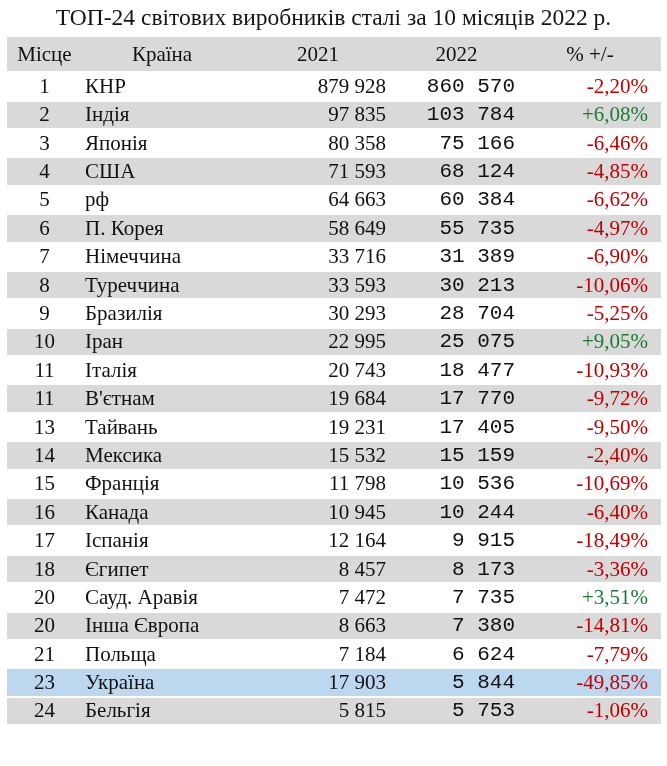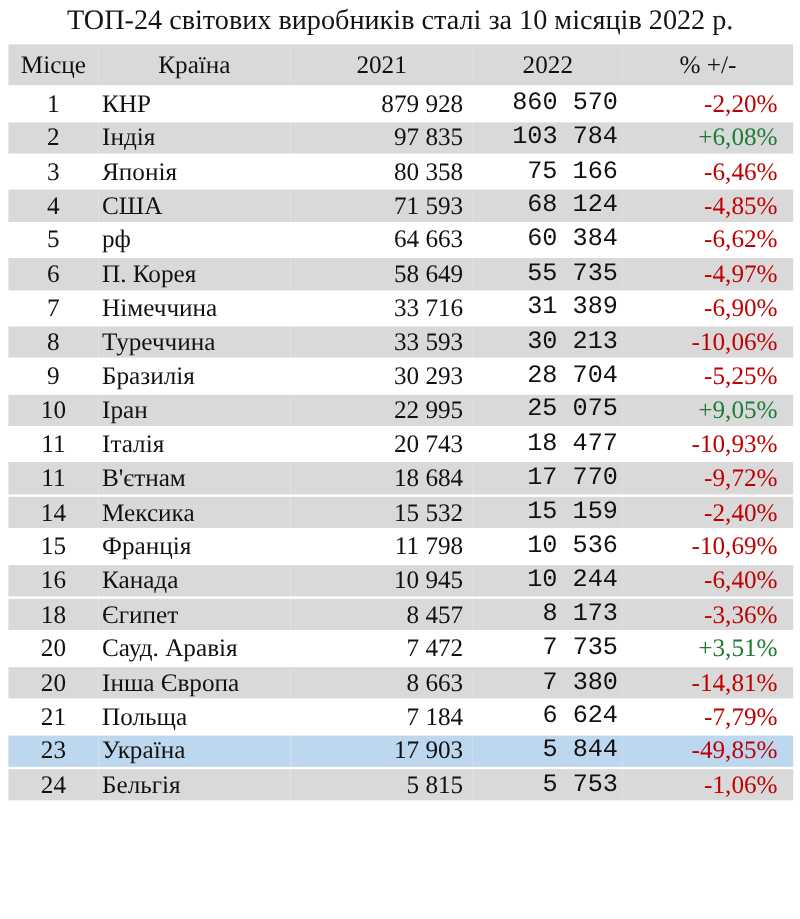--- a/index.html
+++ b/index.html
@@ -166,23 +166,30 @@
         <tr>
           <td class="cell-place">11</td>
           <td class="cell-country">Італія</td>
           <td class="cell-2021">20 743</td>
           <td class="cell-2022">18 477</td>
           <td class="cell-pct neg">-10,93%</td>
         </tr>
         <tr class="striped">
           <td class="cell-place">11</td>
           <td class="cell-country">В'єтнам</td>
-          <td class="cell-2021">18 684</td>
+          <td class="cell-2021">19 684</td>
           <td class="cell-2022">17 770</td>
           <td class="cell-pct neg">-9,72%</td>
+        </tr>
+        <tr>
+          <td class="cell-place">13</td>
+          <td class="cell-country">Тайвань</td>
+          <td class="cell-2021">19 231</td>
+          <td class="cell-2022">17 405</td>
+          <td class="cell-pct neg">-9,50%</td>
         </tr>
         <tr class="striped">
           <td class="cell-place">14</td>
           <td class="cell-country">Мексика</td>
           <td class="cell-2021">15 532</td>
           <td class="cell-2022">15 159</td>
           <td class="cell-pct neg">-2,40%</td>
         </tr>
         <tr>
           <td class="cell-place">15</td>
@@ -190,20 +197,27 @@
           <td class="cell-2021">11 798</td>
           <td class="cell-2022">10 536</td>
           <td class="cell-pct neg">-10,69%</td>
         </tr>
         <tr class="striped">
           <td class="cell-place">16</td>
           <td class="cell-country">Канада</td>
           <td class="cell-2021">10 945</td>
           <td class="cell-2022">10 244</td>
           <td class="cell-pct neg">-6,40%</td>
+        </tr>
+        <tr>
+          <td class="cell-place">17</td>
+          <td class="cell-country">Іспанія</td>
+          <td class="cell-2021">12 164</td>
+          <td class="cell-2022">9 915</td>
+          <td class="cell-pct neg">-18,49%</td>
         </tr>
         <tr class="striped">
           <td class="cell-place">18</td>
           <td class="cell-country">Єгипет</td>
           <td class="cell-2021">8 457</td>
           <td class="cell-2022">8 173</td>
           <td class="cell-pct neg">-3,36%</td>
         </tr>
         <tr>
           <td class="cell-place">20</td>

